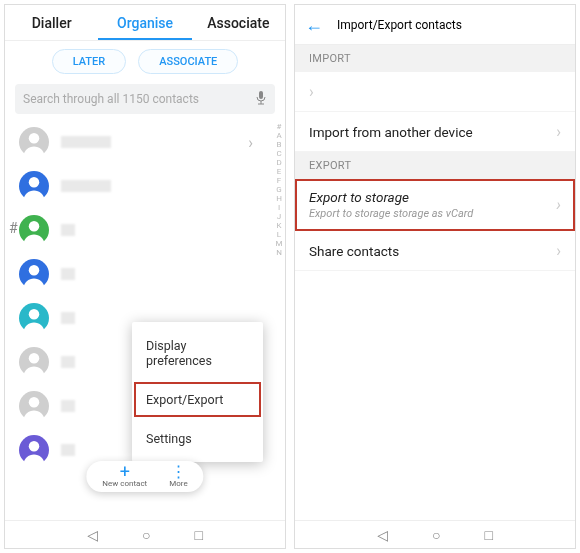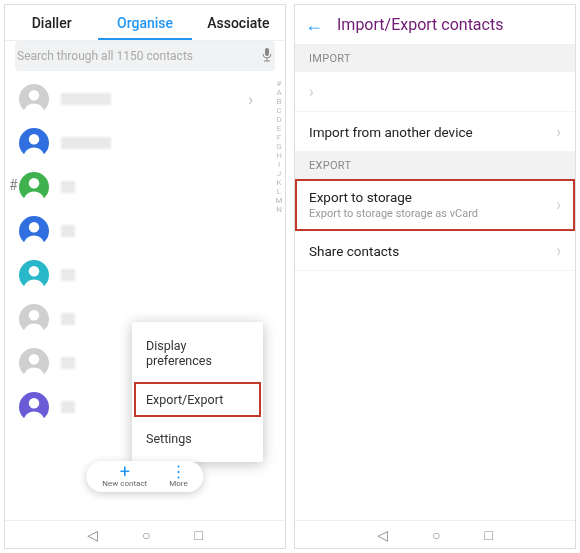--- a/index.html
+++ b/index.html
@@ -61,21 +61,21 @@
     padding: 5px 20px;
     border-radius: 16px;
   }
   .search {
     margin: 0 10px 6px 10px;
     background: #f1f2f3;
     border-radius: 4px;
     height: 30px;
     display: flex;
     align-items: center;
-    padding: 0 2px;
+    padding: 0 8px;
     color: #aaa;
     font-size: 12px;
   }
   .search .mic { margin-left: auto; font-size: 14px; color: #888; }
   .contacts-wrap {
     flex: 1;
     display: flex;
     overflow: hidden;
     position: relative;
   }
@@ -164,48 +164,52 @@
   .navbar span { font-size: 14px; }
   
   .header2 {
     display: flex;
     align-items: center;
     height: 40px;
     padding: 0 10px;
     border-bottom: 1px solid #eee;
   }
   .header2 .back { color: #2196f3; font-size: 18px; margin-right: 14px; }
-  .header2 .title { font-size: 16px; color: #701a75; }
+  .header2 .title { font-size: 12px; color: #000000; }
   .section-hdr {
     background: #f2f2f2;
     color: #888;
     font-size: 11px;
     padding: 7px 14px;
     letter-spacing: .3px;
   }
   .setting-row {
     padding: 10px 14px;
     border-bottom: 1px solid #f3f3f3;
     display: flex;
     align-items: center;
   }
   .setting-row .txt { flex: 1; }
   .setting-row .lbl { font-size: 13.5px; color: #222; }
   .setting-row .sub { font-size: 11px; color: #999; margin-top: 2px; }
   .setting-row .chv { color: #ccc; font-size: 16px; }
-  .setting-row.hl { outline: 2px solid #c0392b; outline-offset: -2px; }
+  .setting-row.hl { outline: 2px solid #c0392b; outline-offset: -2px; font-style: italic; }
 </style>
 </head>
 <body>
 
 <div class="phone">
   <div class="tabs">
     <div class="tab">Dialler</div>
     <div class="tab active">Organise</div>
     <div class="tab">Associate</div>
+  </div>
+  <div class="btn-row">
+    <div class="pill">LATER</div>
+    <div class="pill">ASSOCIATE</div>
   </div>
   <div class="search">
     <span>Search through all 1150 contacts</span>
     <span class="mic">
       <svg width="12" height="16" viewBox="0 0 12 16">
           <rect x="4" y="1" width="4" height="8" rx="2" fill="#888"></rect>
           <path d="M2 7a4 4 0 0 0 8 0" stroke="#888" fill="none"></path>
           <line x1="6" y1="11" x2="6" y2="14" stroke="#888"></line>
           <line x1="3" y1="14" x2="9" y2="14" stroke="#888"></line>
         </svg>

